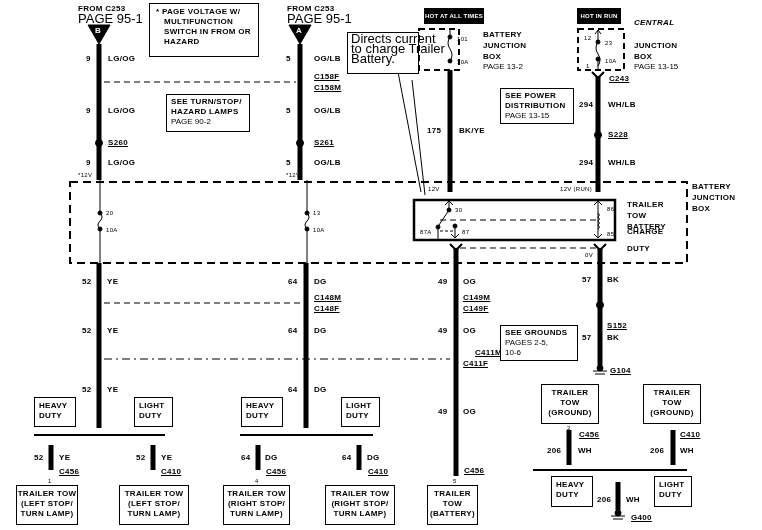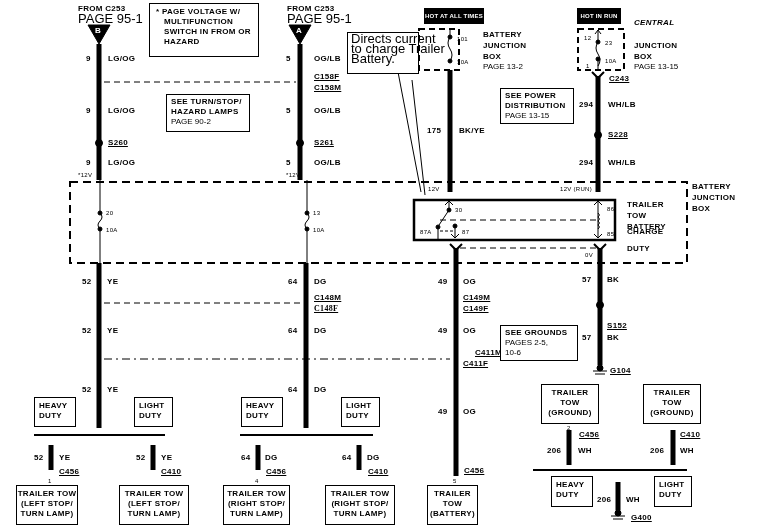--- a/index.html
+++ b/index.html
@@ -238,21 +238,21 @@
 <div class="t" style="left:82px;top:277px;">52</div>
 <div class="t" style="left:107px;top:277px;">YE</div>
 <div class="t" style="left:82px;top:326px;">52</div>
 <div class="t" style="left:107px;top:326px;">YE</div>
 <div class="t" style="left:82px;top:385px;">52</div>
 <div class="t" style="left:107px;top:385px;">YE</div>
 
 <div class="t" style="left:288px;top:277px;">64</div>
 <div class="t" style="left:314px;top:277px;">DG</div>
 <div class="t u" style="left:314px;top:293px;text-decoration:underline;">C148M</div>
-<div class="t u" style="left:314px;top:304px;font-family:Liberation Serif, serif;">C148F</div>
+<div class="t u" style="left:314px;top:304px;">C148F</div>
 <div class="t" style="left:288px;top:326px;">64</div>
 <div class="t" style="left:314px;top:326px;">DG</div>
 <div class="t" style="left:288px;top:385px;">64</div>
 <div class="t" style="left:314px;top:385px;">DG</div>
 
 <div class="t" style="left:438px;top:277px;">49</div>
 <div class="t" style="left:463px;top:277px;">OG</div>
 <div class="t u" style="left:463px;top:293px;">C149M</div>
 <div class="t u" style="left:463px;top:304px;">C149F</div>
 <div class="t" style="left:438px;top:326px;">49</div>

